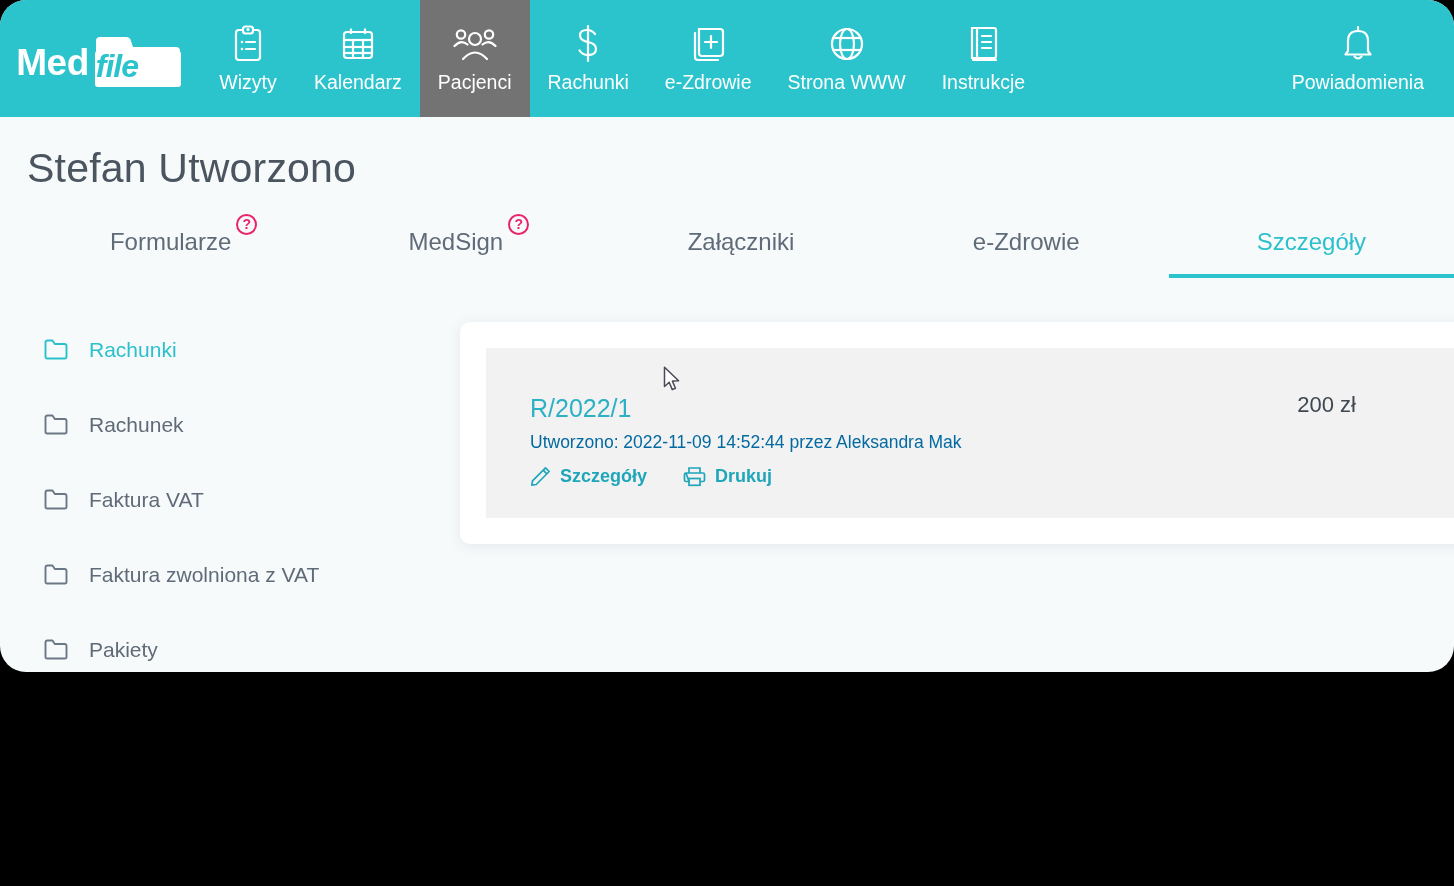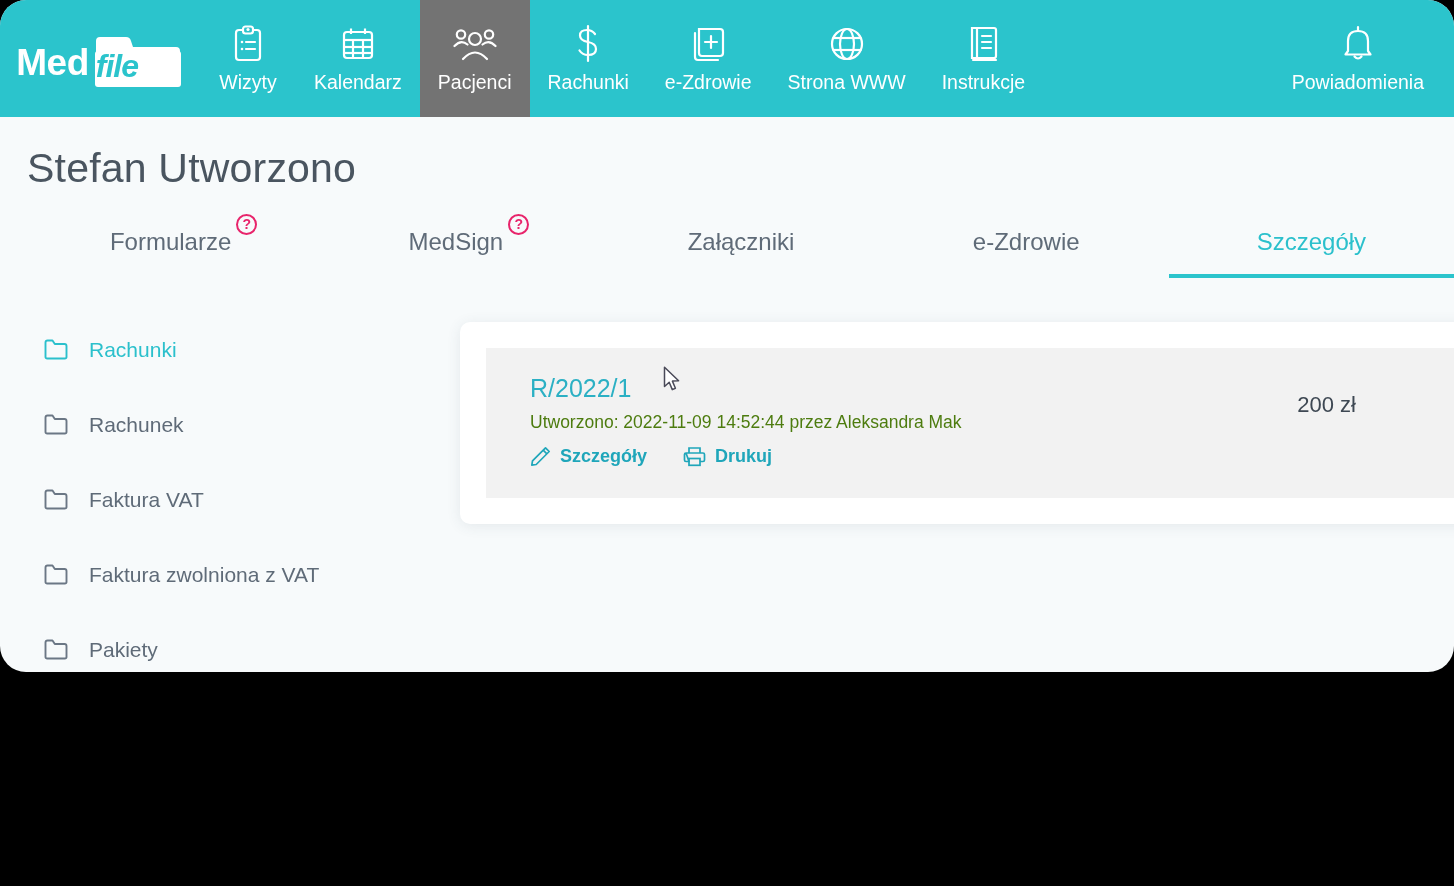--- a/index.html
+++ b/index.html
@@ -185,29 +185,29 @@
     border-radius: 10px;
     box-shadow: 0 2px 14px rgba(60,80,95,0.10);
     padding: 26px;
   }
   .invoice-row {
     background: #f2f2f2;
     padding: 26px 30px 26px 44px;
     display: flex;
     align-items: flex-start;
   }
-  .invoice-left { flex: 1 1 auto; }
+  .invoice-left { flex: 1 1 auto; margin-top: 20px; }
   .invoice-no {
     font-size: 25px;
     color: #2bb0c4;
     margin-bottom: 9px;
   }
   .invoice-meta {
     font-size: 17.5px;
-    color: #4d7c0f;
+    color: #0369a1;
     margin-bottom: 13px;
   }
   .invoice-actions { display: flex; align-items: center; gap: 36px; }
   .action {
     display: flex;
     align-items: flex-start;
     gap: 9px;
     font-size: 18px;
     font-weight: bold;
     color: #1fa6ba;

